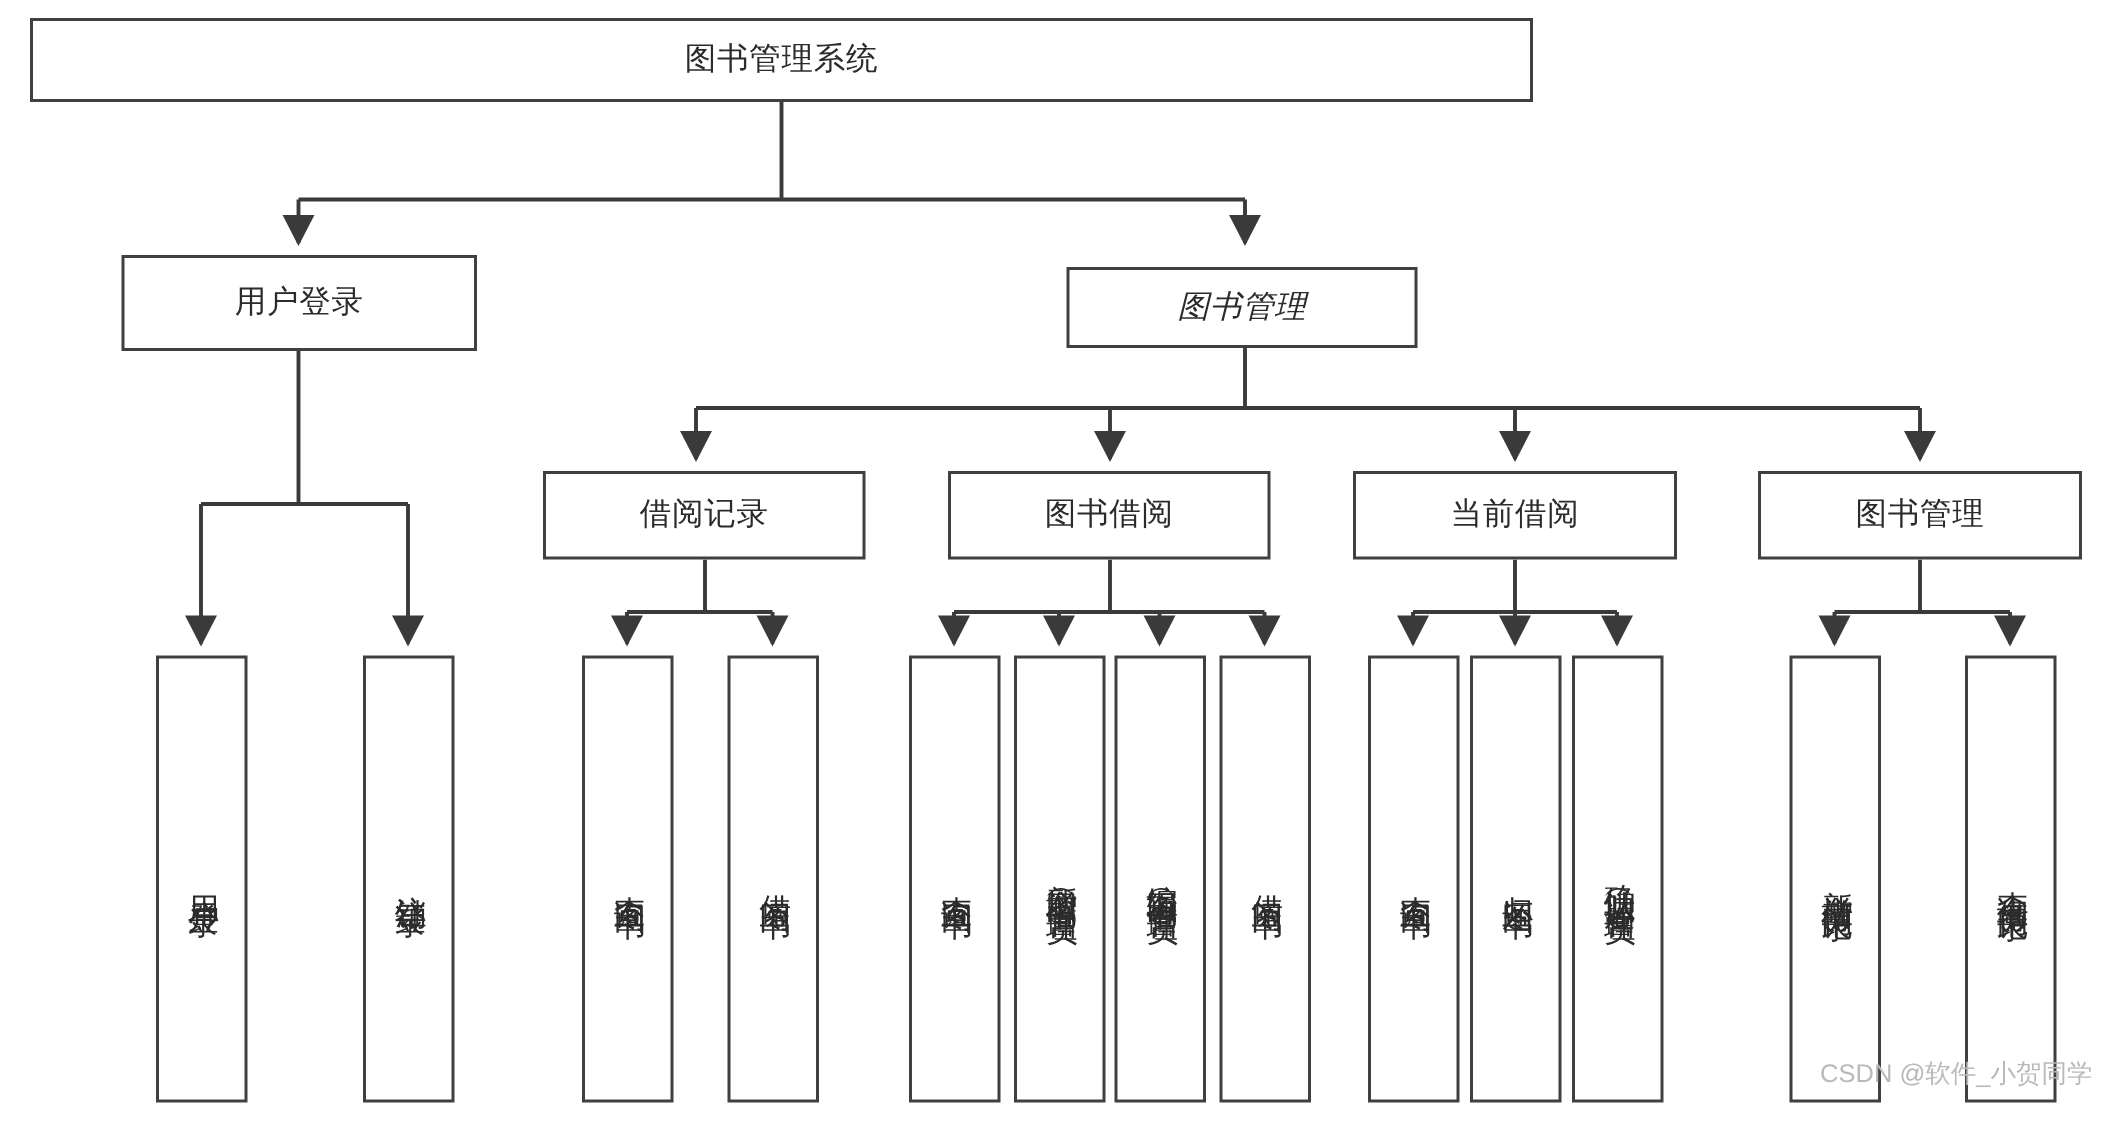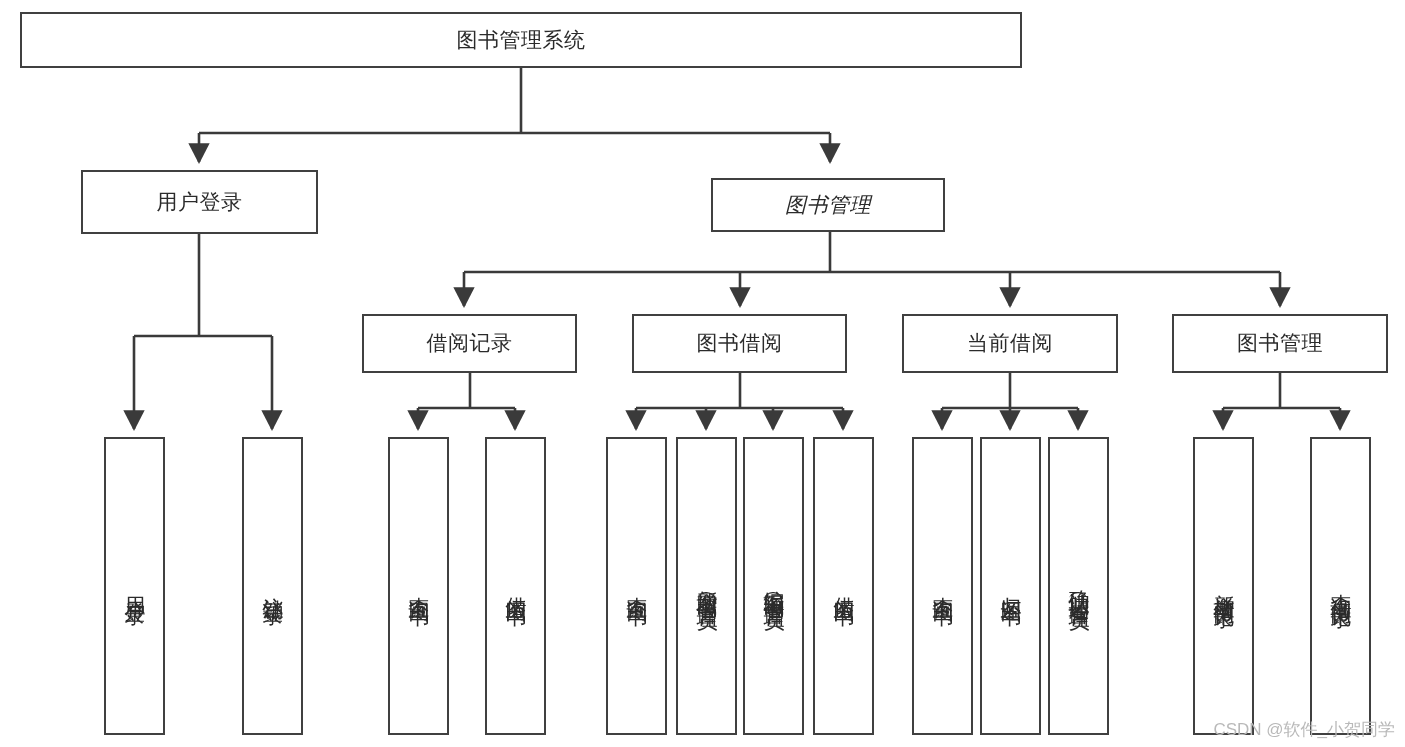--- a/index.html
+++ b/index.html
@@ -46,21 +46,21 @@
     writing-mode:vertical-rl;
     text-orientation:upright;
     font-size:21px;
     line-height:1.18;
     letter-spacing:3px;
     white-space:nowrap;
   }
   #watermark{
     position:absolute;
     right:10px;
-    bottom:6px;
+    bottom:20px;
     font-size:17px;
     color:#b9b9b9;
     white-space:nowrap;
     user-select:none;
     text-align:right;
   }
 </style>
 </head>
 <body>
 

